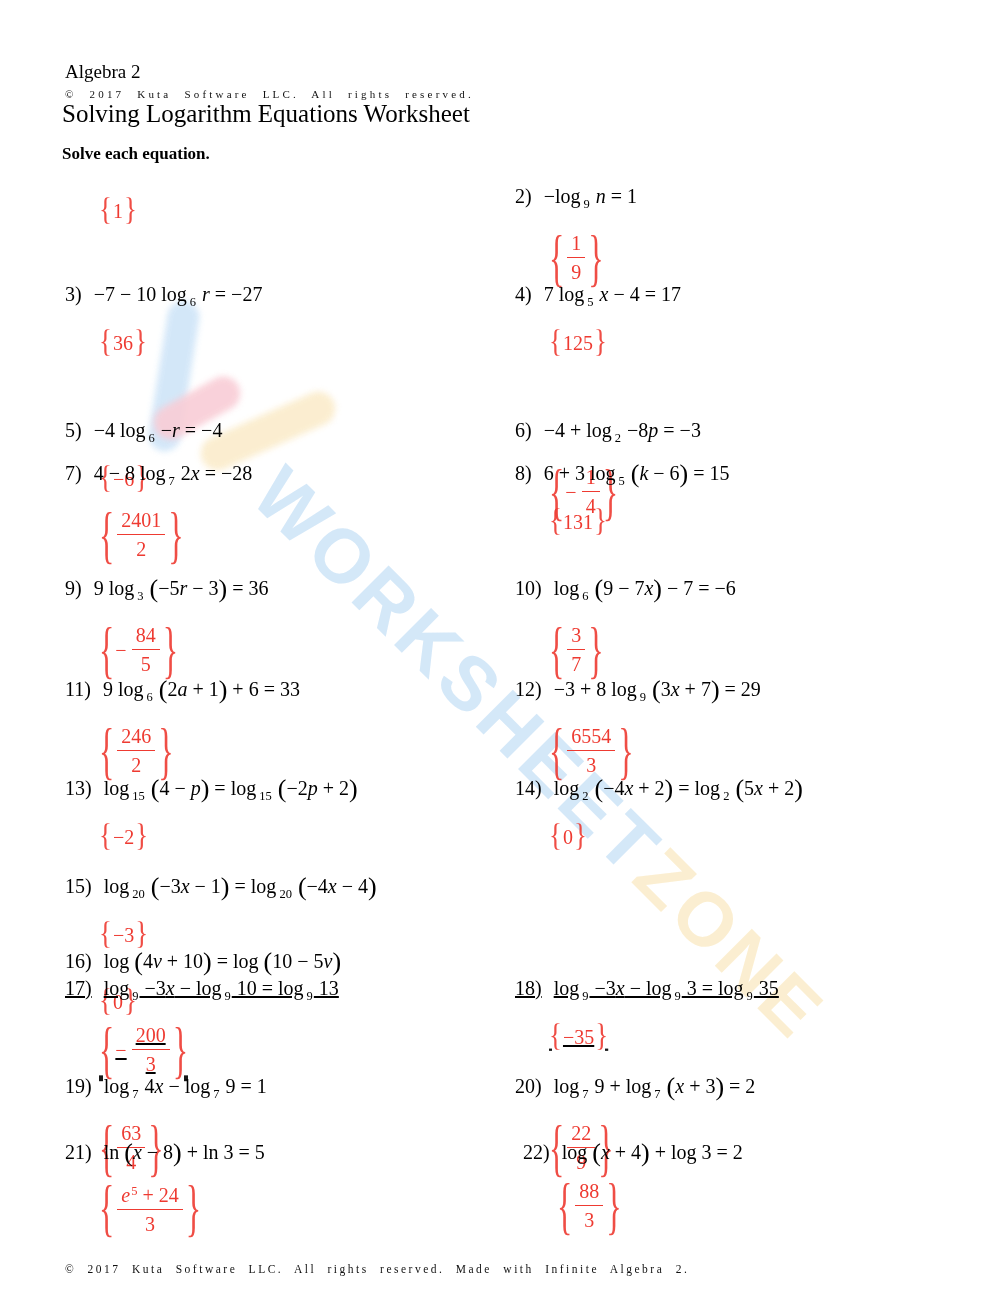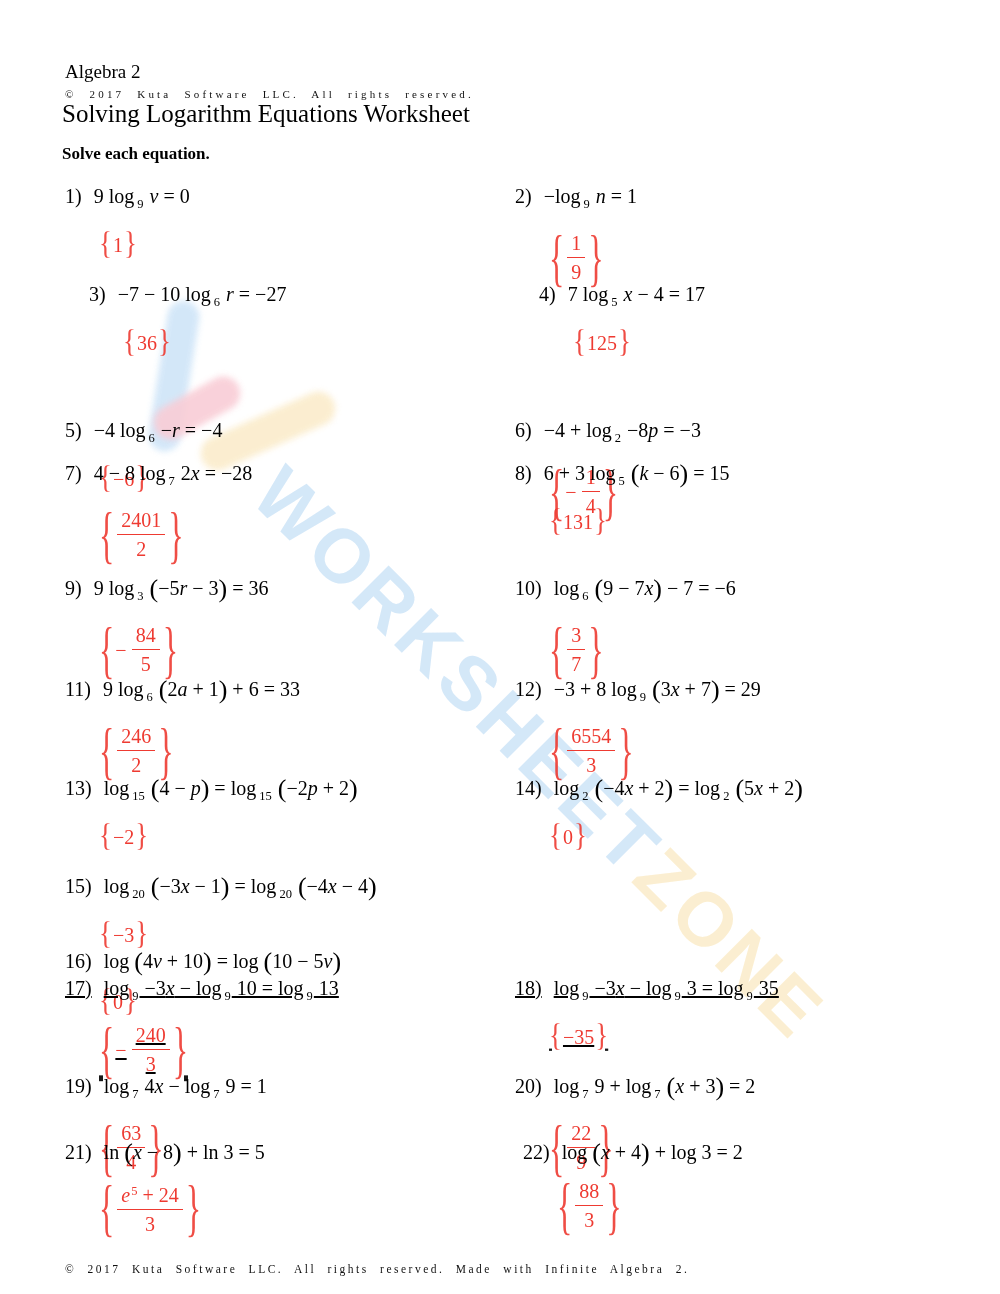--- a/index.html
+++ b/index.html
@@ -74,21 +74,20 @@
 
   <div class="course">Algebra 2</div>
   <div class="head-copyright">© 2017 Kuta Software LLC.  All rights reserved.</div>
   <div class="title">Solving Logarithm Equations Worksheet</div>
   <div class="instructions">Solve each equation.</div>
 
   <div id="problems">
       <div class="row" style="top: 183px;">
         <div class="cell">
           <div class="problem">
-            <div class="eq-line"><span class="pnum">1)</span><span class="eq">9 log<span class="sub">9</span> <span class="var">v</span> = 0</span></div>
             <div class="answer">
               <span class="brace">{</span>
               <span class="ans-val">1</span>
               <span class="brace">}</span>
             </div>
           </div>
         </div>
         <div class="cell right">
           <div class="problem">
             <div class="eq-line"><span class="pnum">2)</span><span class="eq">−log<span class="sub">9</span> <span class="var">n</span> = 1</span></div>
@@ -96,21 +95,21 @@
               <span class="brace tall">{</span>
               <span class="frac">
                 <span class="num">1</span>
                 <span class="den">9</span>
               </span>
               <span class="brace tall">}</span>
             </div>
           </div>
         </div>
       </div>
-      <div class="row" style="top: 281px; margin-left: 24px;">
+      <div class="row" style="top: 281px;">
         <div class="cell">
           <div class="problem">
             <div class="eq-line"><span class="pnum">3)</span><span class="eq">−7 − 10 log<span class="sub">6</span> <span class="var">r</span> = −27</span></div>
             <div class="answer">
               <span class="brace">{</span>
               <span class="ans-val">36</span>
               <span class="brace">}</span>
             </div>
           </div>
         </div>
@@ -278,21 +277,21 @@
         </div>
       </div>
       <div class="row" style="top: 975px; text-decoration: underline;">
         <div class="cell">
           <div class="problem">
             <div class="eq-line"><span class="pnum">17)</span><span class="eq">log<span class="sub">9</span> −3<span class="var">x</span> − log<span class="sub">9</span> 10 = log<span class="sub">9</span> 13</span></div>
             <div class="answer">
               <span class="brace tall">{</span>
               <span class="ans-pre">−</span>
               <span class="frac">
-                <span class="num">240</span>
+                <span class="num">200</span>
                 <span class="den">3</span>
               </span>
               <span class="brace tall">}</span>
             </div>
           </div>
         </div>
         <div class="cell right">
           <div class="problem">
             <div class="eq-line"><span class="pnum">18)</span><span class="eq">log<span class="sub">9</span> −3<span class="var">x</span> − log<span class="sub">9</span> 3 = log<span class="sub">9</span> 35</span></div>
             <div class="answer">

